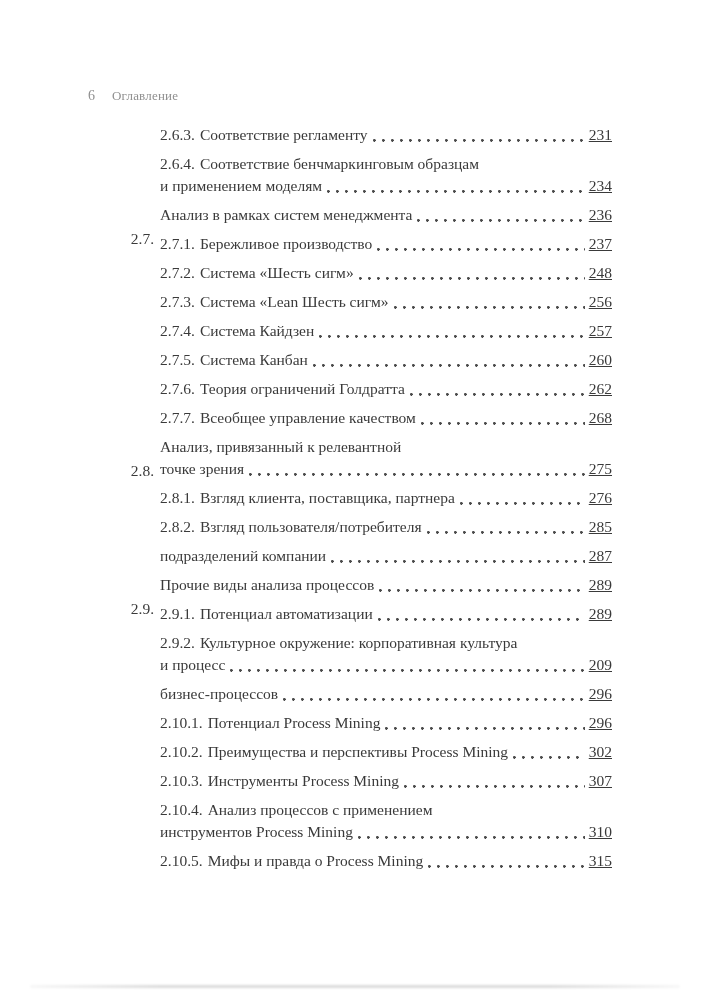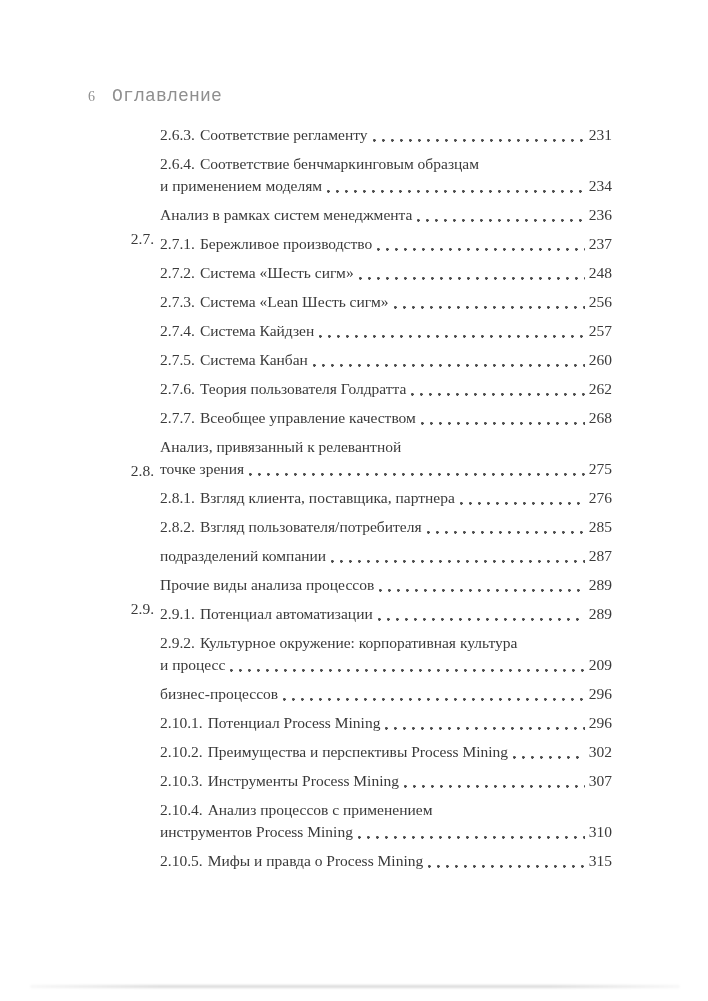--- a/index.html
+++ b/index.html
@@ -25,21 +25,21 @@
     top: 88px;
     left: 88px;
     display: flex;
     align-items: baseline;
     gap: 17px;
     color: #8f8f8f;
     font-size: 14px;
     line-height: 16px;
   }
   .running-head .folio { font-size: 14px; }
-  .running-head .head-title { font-size: 18px; letter-spacing: 0.2px; font-family: Liberation Mono, monospace; }
+  .running-head .head-title { font-size: 13px; letter-spacing: 0.2px; }
 
   .toc {
     position: absolute;
     top: 124px;
     left: 160px;
     width: 452px;
   }
   .entry {
     position: relative;
     margin-bottom: 7px;
@@ -66,21 +66,21 @@
     flex: 1 1 auto;
     min-width: 14px;
     height: 3px;
     align-self: flex-end;
     margin: 0 4px 4px 5px;
     background-image: radial-gradient(circle at 1.4px 1.4px, #4c4c4c 1.15px, rgba(0,0,0,0) 1.6px);
     background-size: 9px 3px;
     background-repeat: repeat-x;
     background-position: left bottom;
   }
-  .pg { white-space: nowrap; }
+  .pg { white-space: nowrap; text-decoration: underline; }
 
   .page-edge-shadow {
     position: absolute;
     left: 30px;
     right: 28px;
     bottom: 13px;
     height: 3px;
     background: linear-gradient(to right, rgba(0,0,0,0.03), rgba(0,0,0,0.14) 20%, rgba(0,0,0,0.14) 80%, rgba(0,0,0,0.03));
     border-radius: 2px;
     filter: blur(1px);
@@ -168,21 +168,21 @@
       <span class="num">2.7.5.</span>
       <span class="txt">Система Канбан</span>
       <span class="dots"></span>
       <span class="pg">260</span>
     </div>
 
   </div>
       <div class="entry lvl2">
     <div class="line first">
       <span class="num">2.7.6.</span>
-      <span class="txt">Теория пользователя Голдратта</span>
+      <span class="txt">Теория ограничений Голдратта</span>
       <span class="dots"></span>
       <span class="pg">262</span>
     </div>
 
   </div>
       <div class="entry lvl2">
     <div class="line first">
       <span class="num">2.7.7.</span>
       <span class="txt">Всеобщее управление качеством</span>
       <span class="dots"></span>

